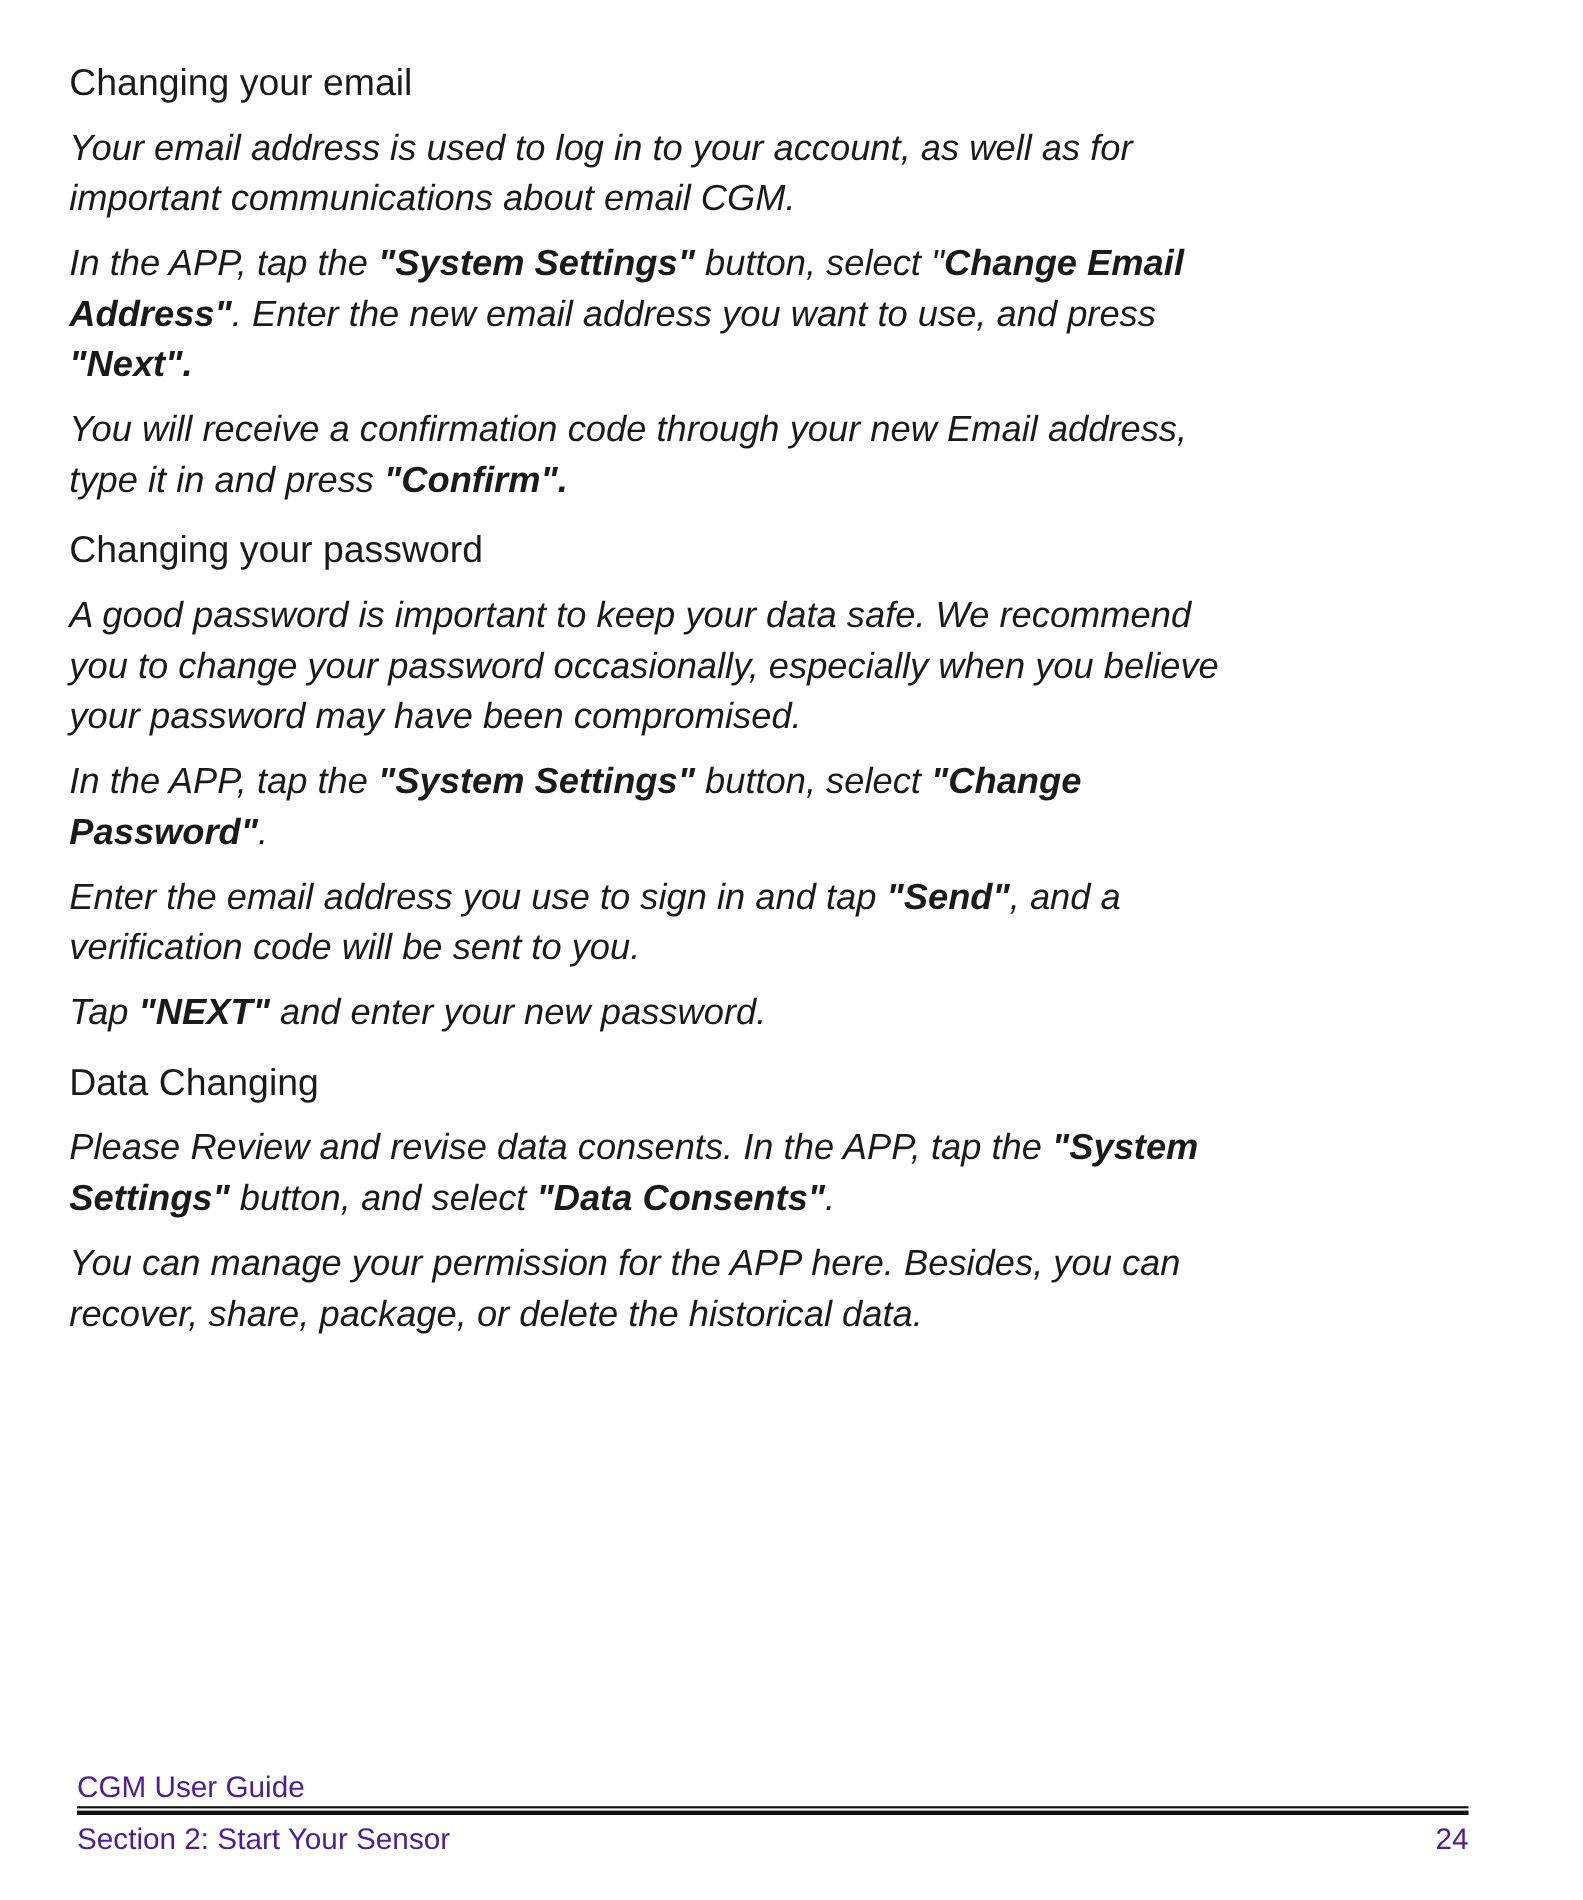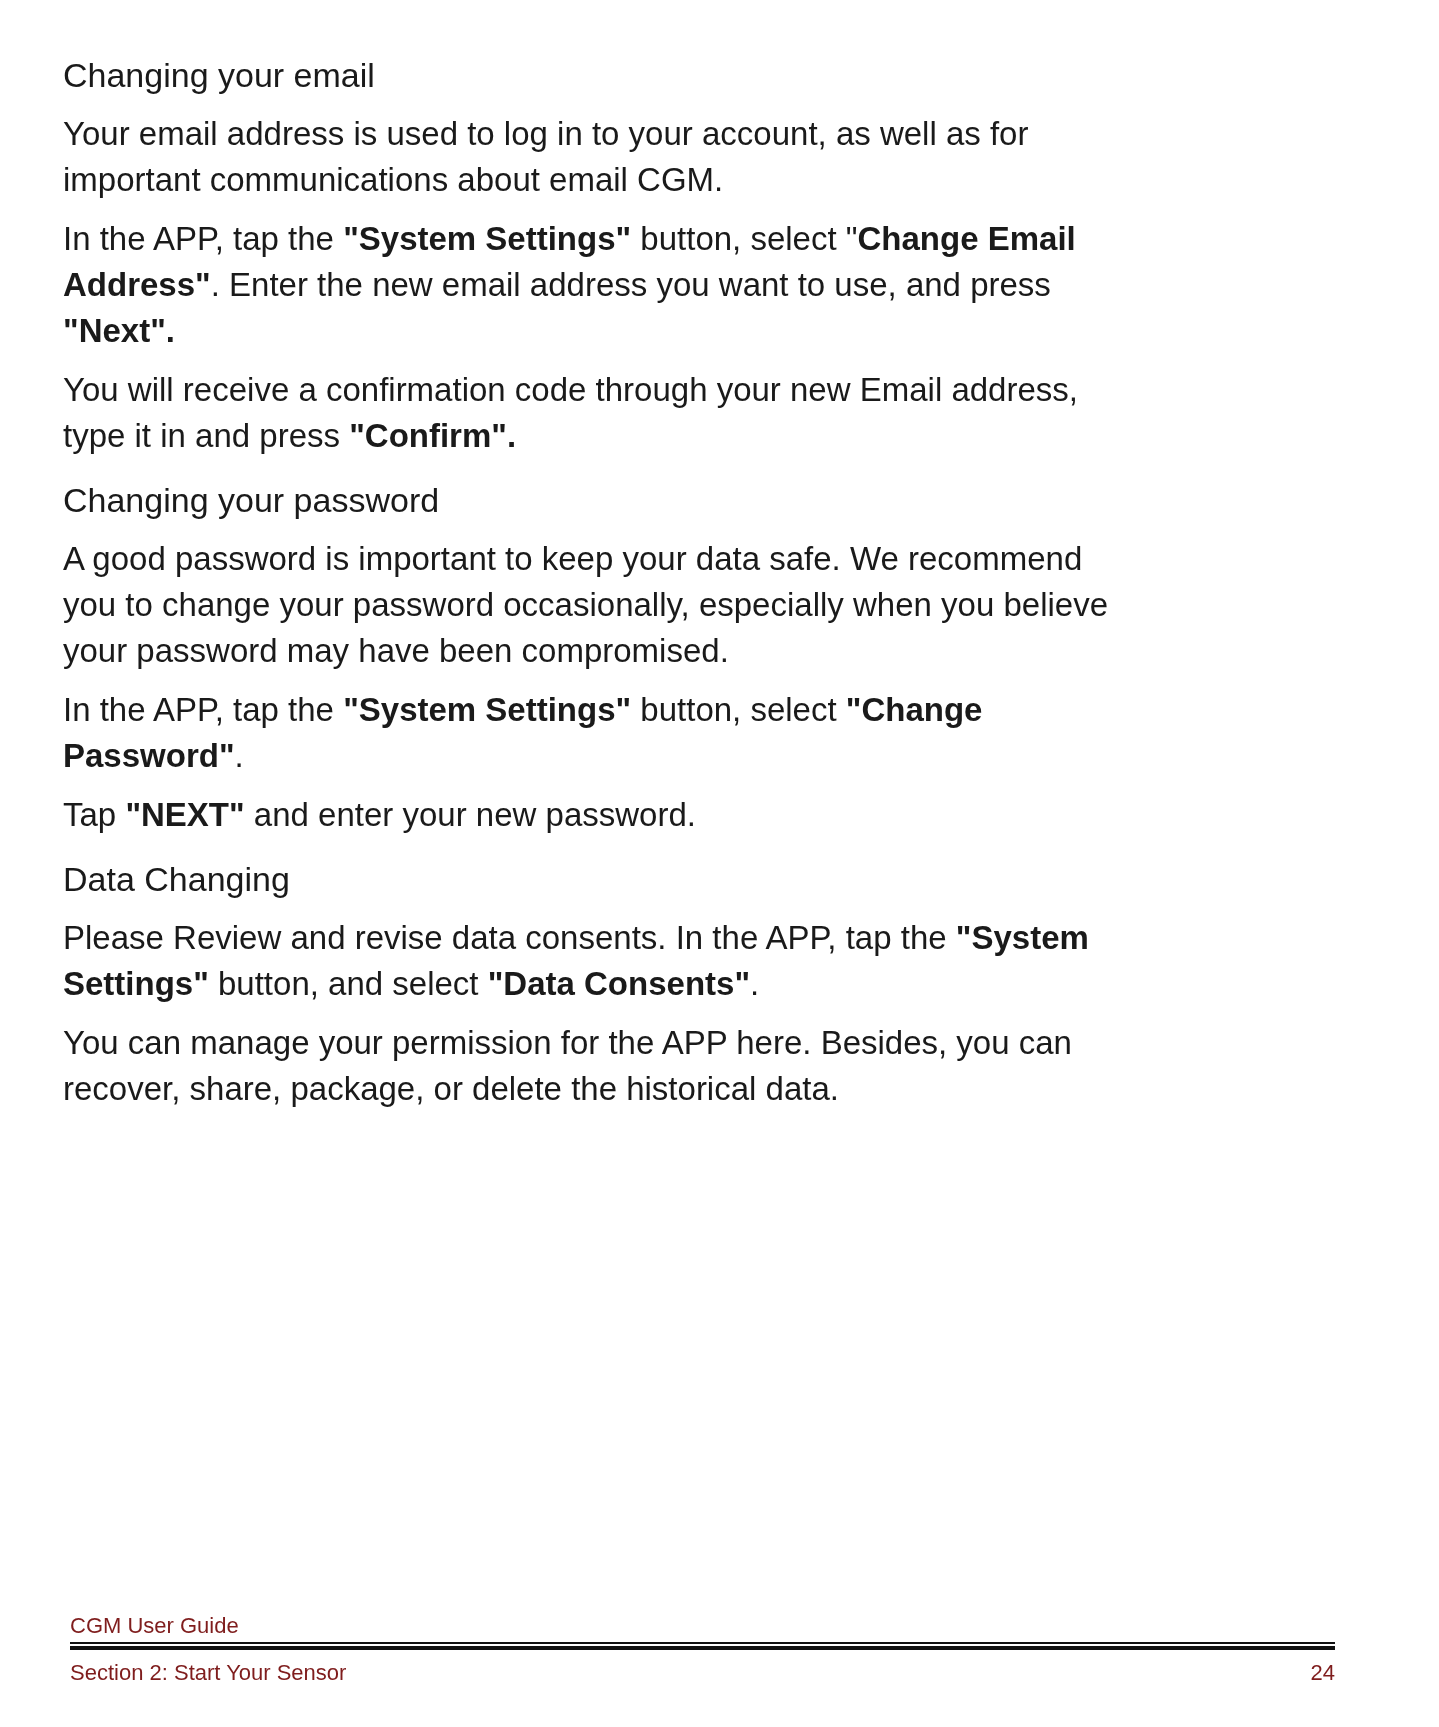--- a/index.html
+++ b/index.html
@@ -21,30 +21,30 @@
     line-height: 46px;
   }
   .hd {
     font-weight: normal;
     font-size: 34px;
     line-height: 46px;
     margin: 18px 0 13px 0;
   }
   .hd:first-child { margin-top: 0; }
   .para { margin: 13px 0; }
-  .line { white-space: nowrap; }
+  .line { white-space: nowrap; font-style: italic; }
   .para strong { font-weight: bold; }
   .page-footer {
     position: absolute;
     left: 70px;
     top: 1612px;
     width: 1265px;
-    font-size: 22px;
+    font-size: 27px;
     line-height: 27px;
-    color: #7f1d1d;
+    color: #4c1d95;
   }
   .f-title { padding-bottom: 3px; }
   .f-rule-thin  { height: 2px; background: #111; }
   .f-rule-thick { height: 4px; background: #111; margin-top: 2px; }
   .f-row {
     display: flex;
     justify-content: space-between;
     align-items: baseline;
     margin-top: 9px;
   }
@@ -71,20 +71,24 @@
     <div class="para">
       <div class="line"><span>A good password is important to keep your data safe. We recommend</span></div>
       <div class="line"><span>you to change your password occasionally, especially when you believe</span></div>
       <div class="line"><span>your password may have been compromised.</span></div>
     </div>
     <div class="para">
       <div class="line"><span>In the APP, tap the </span><strong>"System Settings"</strong><span> button, select </span><strong>"Change</strong></div>
       <div class="line"><strong>Password"</strong><span>.</span></div>
     </div>
     <div class="para">
+      <div class="line"><span>Enter the email address you use to sign in and tap </span><strong>"Send"</strong><span>, and a</span></div>
+      <div class="line"><span>verification code will be sent to you.</span></div>
+    </div>
+    <div class="para">
       <div class="line"><span>Tap </span><strong>"NEXT"</strong><span> and enter your new password.</span></div>
     </div>
     <div class="hd">Data Changing</div>
     <div class="para">
       <div class="line"><span>Please Review and revise data consents. In the APP, tap the </span><strong>"System</strong></div>
       <div class="line"><strong>Settings"</strong><span> button, and select </span><strong>"Data Consents"</strong><span>.</span></div>
     </div>
     <div class="para">
       <div class="line"><span>You can manage your permission for the APP here. Besides, you can</span></div>
       <div class="line"><span>recover, share, package, or delete the historical data.</span></div>

